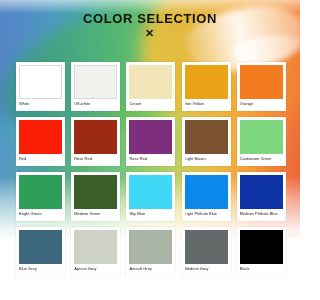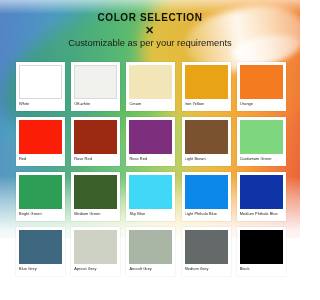--- a/index.html
+++ b/index.html
@@ -132,21 +132,21 @@
   
   .header {
     position: absolute;
     left: 0;
     top: 12px;
     width: 300px;
     text-align: center;
     z-index: 4;
   }
   .title {
-    font-size: 10px;
+    font-size: 13px;
     font-weight: bold;
     letter-spacing: .6px;
     color: #111111;
     line-height: 1.1;
   }
   .divider {
     margin: 2px auto 1px auto;
     width: 30px;
     height: 11px;
     position: relative;
@@ -229,21 +229,20 @@
     <div class="paper-wash-top"></div>
     <div class="paper-wash"></div>
   </div>
   <div class="edge-fade-bottom"></div>
 
   <div class="header">
     <div class="title">COLOR SELECTION</div>
     <div class="divider">
       <div class="stroke">✕</div>
     </div>
-    <div class="subtitle">Customizable as per your requirements</div>
   </div>
 
   <div class="grid">
       <div class="card">
         <div class="swatch bordered" style="background: rgb(255, 255, 255);"></div>
         <div class="label">White</div>
       </div>
       <div class="card">
         <div class="swatch bordered" style="background: rgb(241, 242, 238);"></div>
         <div class="label">Off-white</div>

